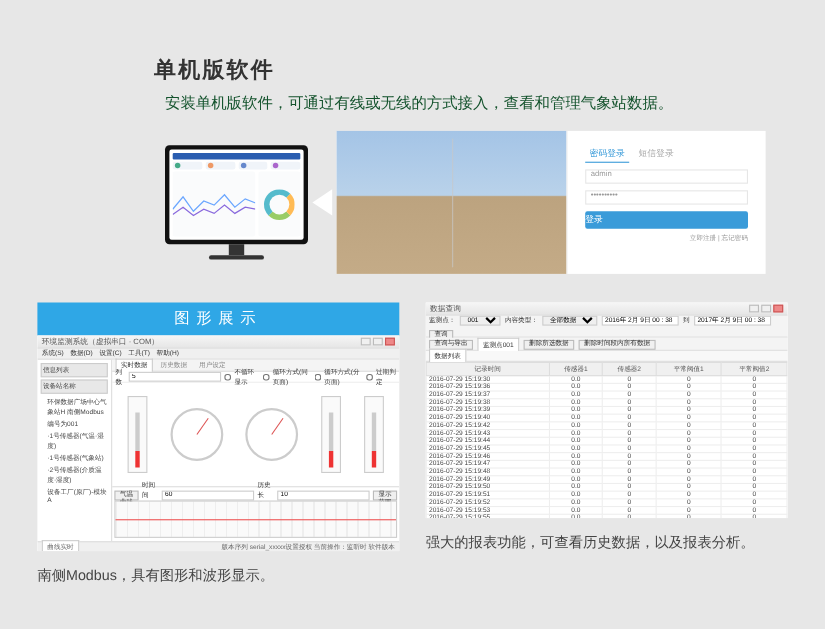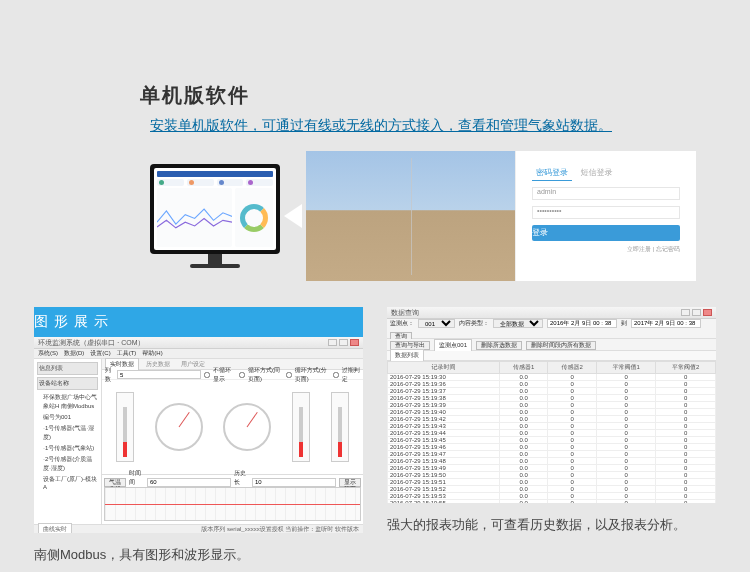--- a/index.html
+++ b/index.html
@@ -4,22 +4,22 @@
 <style>
 * { margin: 0; padding: 0; box-sizing: border-box; }
 body {
   width: 750px;
   height: 572px;
   background: #e7e7e7;
   font-family: "Microsoft YaHei", sans-serif;
   color: #333;
   overflow: hidden;
 }
-.main-title { font-size: 20px; font-weight: bold; padding: 50px 0 0 140px; letter-spacing: 2px; margin-top: 32px; }
-.main-subtitle { font-size: 14px; color: #0369a1; padding: 8px 0 0 150px; text-decoration: underline; }
+.main-title { font-size: 20px; font-weight: bold; padding: 50px 0 0 140px; letter-spacing: 2px; }
+.main-subtitle { font-size: 14px; color: #14532d; padding: 8px 0 0 150px; }
 .hero-row { display: flex; align-items: center; padding: 16px 0 0 150px; gap: 4px; }
 .monitor {
   width: 130px; height: 90px; background: #111; border-radius: 4px;
   position: relative; display: flex; flex-direction: column;
 }
 .monitor-screen {
   margin: 4px; flex: 1; background: #fff; border-radius: 2px; padding: 3px;
   display: flex; flex-direction: column; gap: 2px;
 }
 .monitor-header { height: 6px; background: #2a5db0; border-radius: 1px; }
@@ -49,21 +49,21 @@
 .login-form { flex: 1; padding: 10px 16px; }
 .form-title { text-align:center; font-size: 11px; letter-spacing: 4px; color:#333; margin-bottom: 6px; }
 .form-tab { font-size: 8px; color:#3a9bd9; display:inline-block; padding:2px 4px; border-bottom:1px solid #3a9bd9; }
 .form-tab2 { font-size: 8px; color:#aaa; display:inline-block; padding:2px 4px; }
 .form-input { display:block; width: 100%; height: 13px; border:1px solid #e6e6e6; margin: 6px 0; font-size:7px; padding:0 4px; color:#999; }
 .form-btn { width:100%; height: 16px; background:#3a9bd9; color:#fff; font-size:8px; text-align:left; line-height:16px; border-radius:2px; margin-top:4px; }
 .form-links { text-align:right; font-size:6px; color:#999; margin-top:4px; }
 
 .panels { display: flex; gap: 24px; padding: 26px 34px 0; }
 .panel { flex: 1; }
-.panel-header { background:#2fa7e6; color:#fff; font-size:14px; letter-spacing:6px; padding:6px 0; }
+.panel-header { background:#2fa7e6; color:#fff; text-align:center; font-size:14px; letter-spacing:6px; padding:6px 0; }
 .panel-body { background:#fff; height: 196px; overflow:hidden; }
 .panel-caption { font-size: 13px; color:#444; padding-top: 12px; line-height:1.5; }
 
 
 .appwin { height:100%; display:flex; flex-direction:column; }
 .titlebar { height:12px; background:linear-gradient(#f6f6f6,#e6e6e6); border-bottom:1px solid #d0d0d0; font-size:7px; color:#555; display:flex; align-items:center; padding:0 4px; justify-content:space-between;}
 .winbtns { display:flex; gap:2px; }
 .winbtn { width:9px; height:7px; border:1px solid #bbb; background:#f0f0f0; }
 .winbtn.close { background:#e88; border-color:#c55; }
 .menubar { height:10px; background:#f0f0f0; font-size:6px; color:#333; display:flex; align-items:center; gap:6px; padding:0 4px; border-bottom:1px solid #ddd;}

